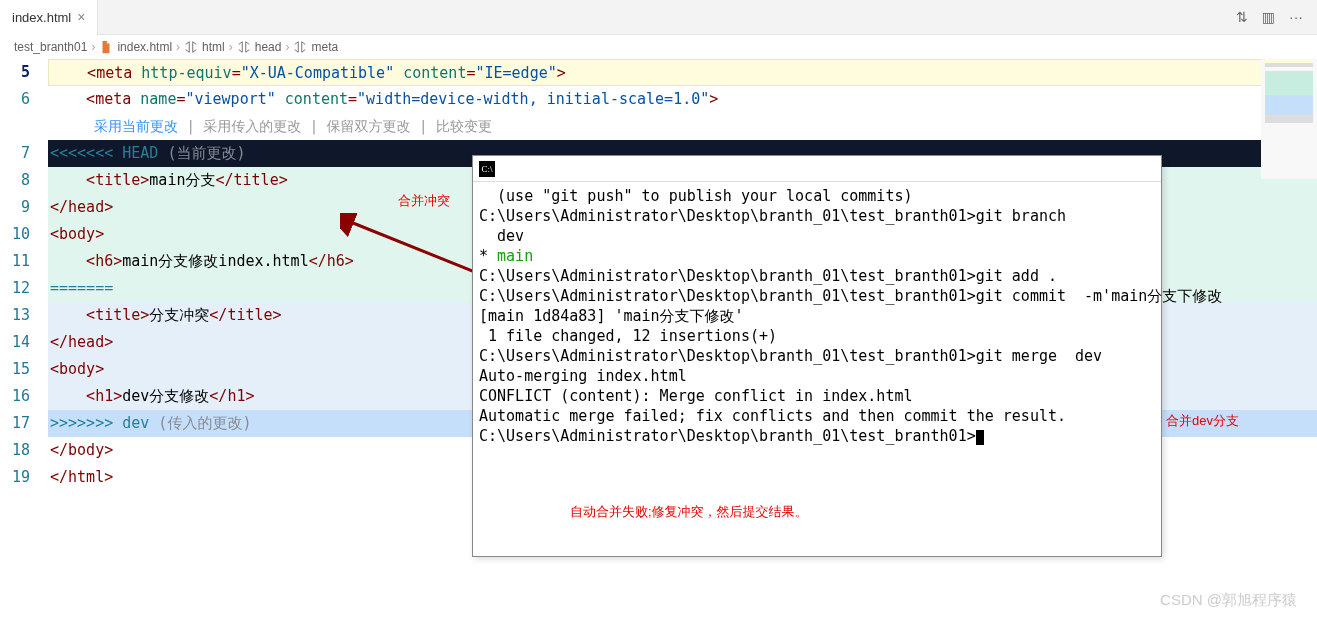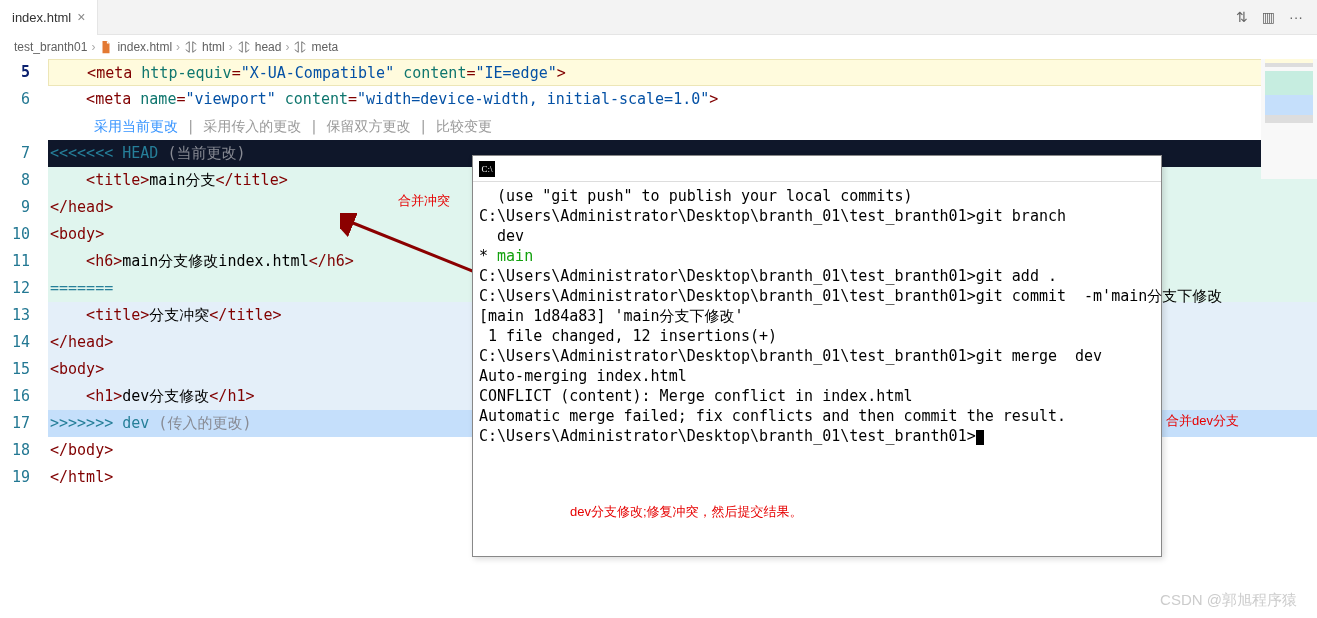--- a/index.html
+++ b/index.html
@@ -182,14 +182,14 @@
 
 <div class="terminal">
   <div class="term-title">
     <span class="term-icon">C:\</span>
   </div>
   <div class="term-body"><div>  (use "git push" to publish your local commits)</div><div></div><div>C:\Users\Administrator\Desktop\branth_01\test_branth01&gt;git branch</div><div>  dev</div><div><span>* </span><span class="gr">main</span></div><div></div><div>C:\Users\Administrator\Desktop\branth_01\test_branth01&gt;git add .</div><div></div><div>C:\Users\Administrator\Desktop\branth_01\test_branth01&gt;git commit  -m'main分支下修改</div><div>[main 1d84a83] 'main分支下修改'</div><div> 1 file changed, 12 insertions(+)</div><div></div><div>C:\Users\Administrator\Desktop\branth_01\test_branth01&gt;git merge  dev</div><div>Auto-merging index.html</div><div>CONFLICT (content): Merge conflict in index.html</div><div>Automatic merge failed; fix conflicts and then commit the result.</div><div></div><div><span>C:\Users\Administrator\Desktop\branth_01\test_branth01&gt;</span><span class="cursor"></span></div></div>
 </div>
 
 <div class="anno anno1">合并冲突</div>
 <div class="anno anno2">合并dev分支</div>
-<div class="anno anno3">dev分支修改;修复冲突，然后提交结果。</div>
+<div class="anno anno3">自动合并失败;修复冲突，然后提交结果。</div>
 <div class="watermark">CSDN @郭旭程序猿</div>
 
 </body></html>

